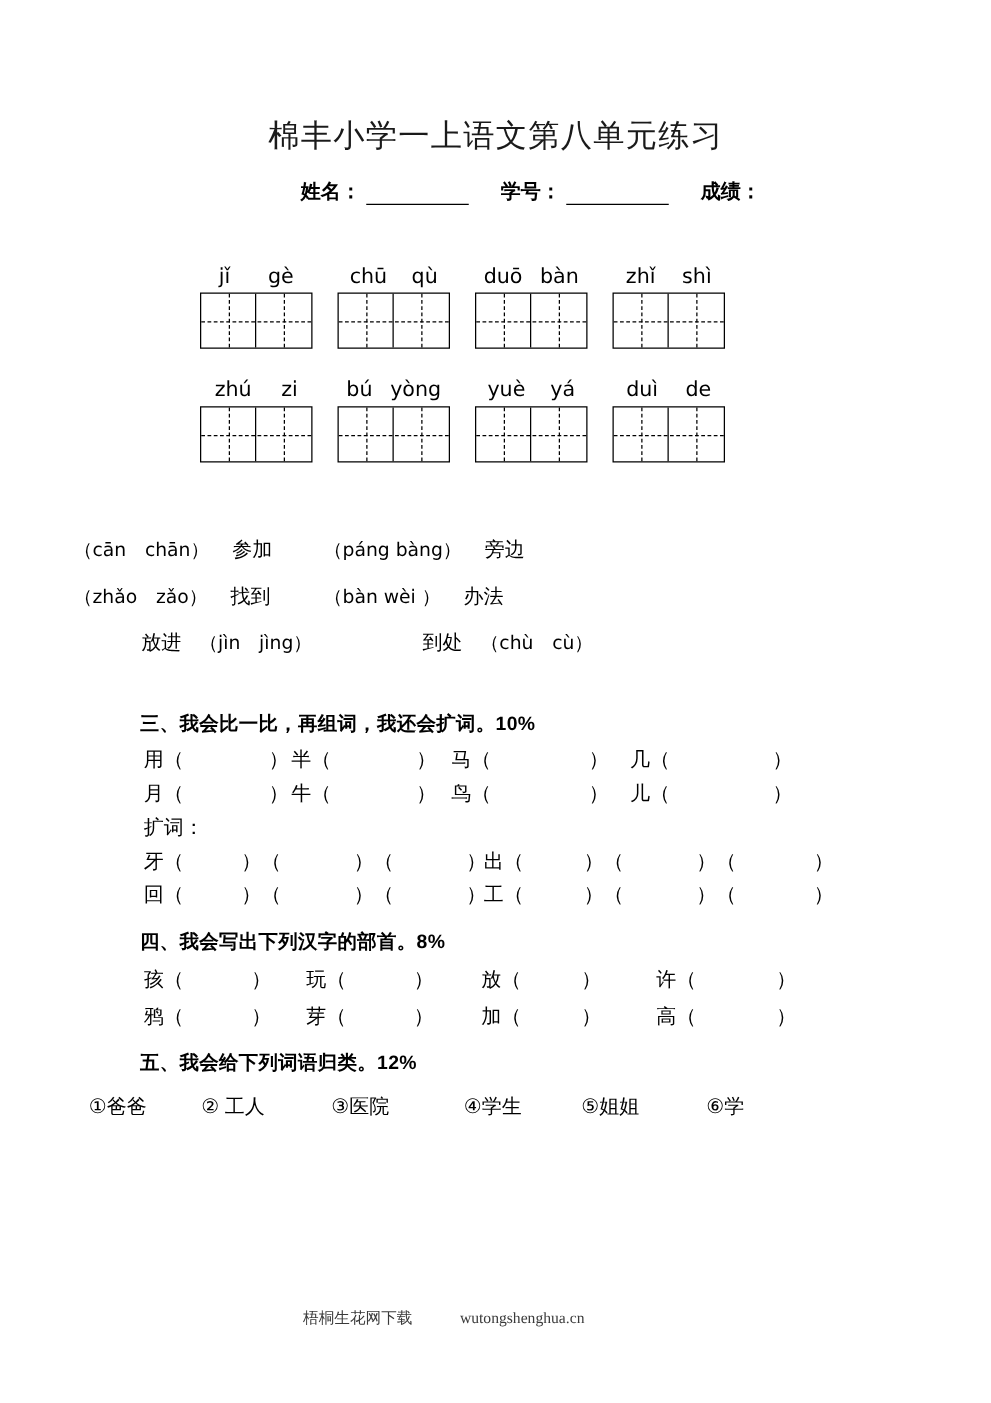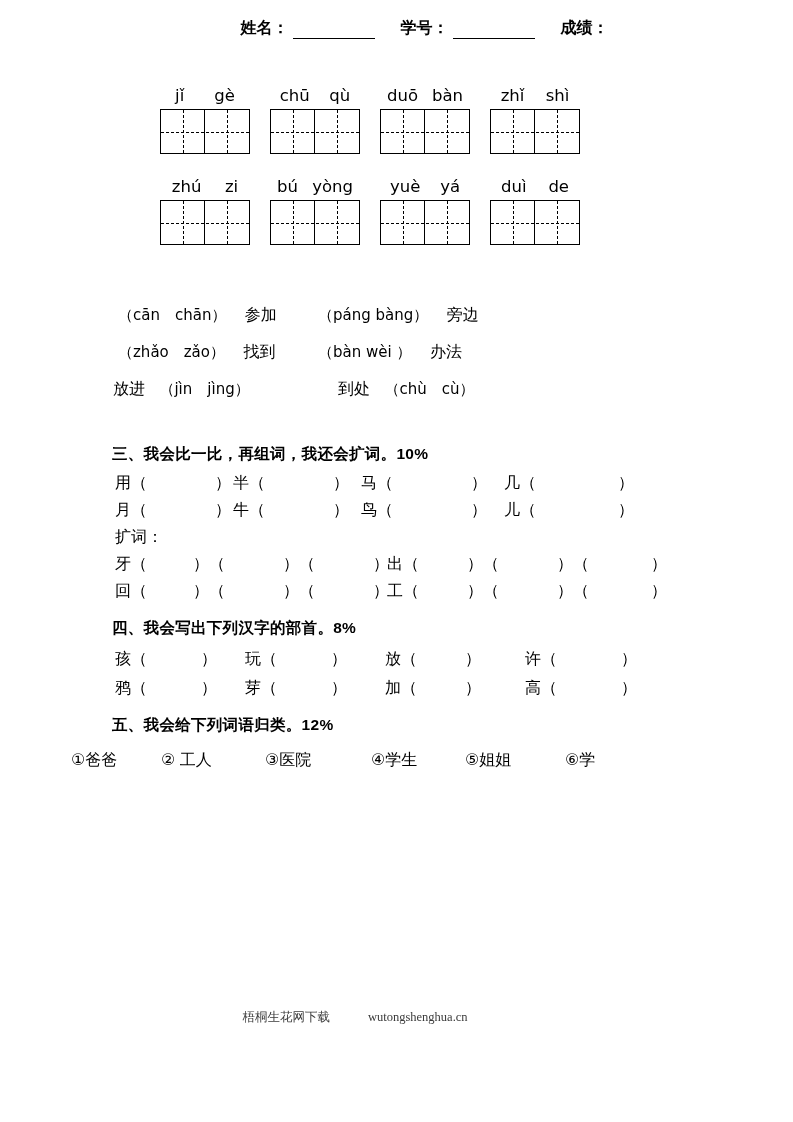--- a/index.html
+++ b/index.html
@@ -120,21 +120,21 @@
     left: 0;
     right: 0;
     top: 50%;
     border-top: 1.4px dashed #000;
     z-index: 2;
   }
 
   
   .choice-line {
     font-size: 16px;
-    padding-left: 118px;
+    padding-left: 59px;
     margin: 0;
     display: flex;
     align-items: baseline;
   }
   .choice-item {
     display: inline-block;
     white-space: nowrap;
   }
   .py { font-family: "DejaVu Sans", "Liberation Sans", sans-serif; font-size: 15px; }
 
@@ -159,37 +159,38 @@
     padding-left: 71px;
     margin: 0;
     display: flex;
     white-space: nowrap;
   }
 
   
   .footer {
     position: absolute;
     left: 0;
-    top: 1009px;
+    top: 1046px;
     width: 710px;
     text-align: center;
     font-family: "DejaVu Serif", "Liberation Serif", serif;
     font-size: 12.5px;
     color: #3a3a3a;
   }
   .footer .site {
     margin-left: 38px;
     font-family: "Liberation Serif", "DejaVu Serif", serif;
   }
 </style>
 </head>
 <body>
 
 <div class="page">
 
+  <div class="title">棉丰小学一上语文第八单元练习</div>
 
   <div class="header-fields">
     <span class="field">
       <span class="field-label">姓名：</span>
       <span class="blank-line"></span>
     </span>
     <span class="field">
       <span class="field-label">学号：</span>
       <span class="blank-line"></span>
     </span>

